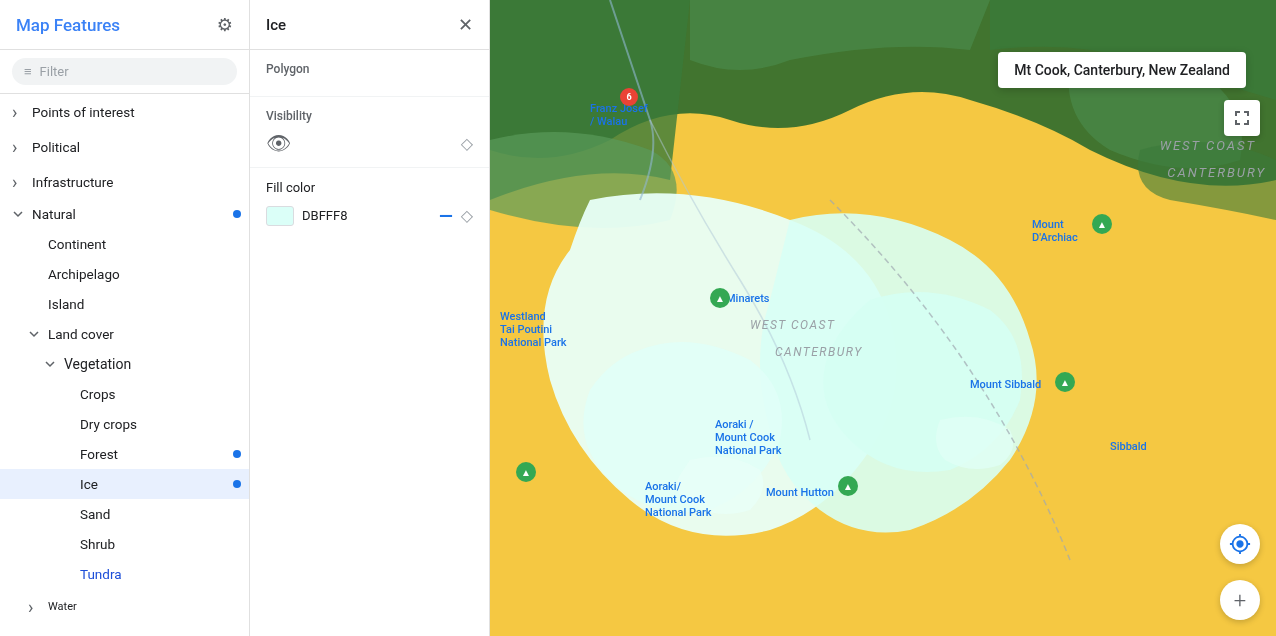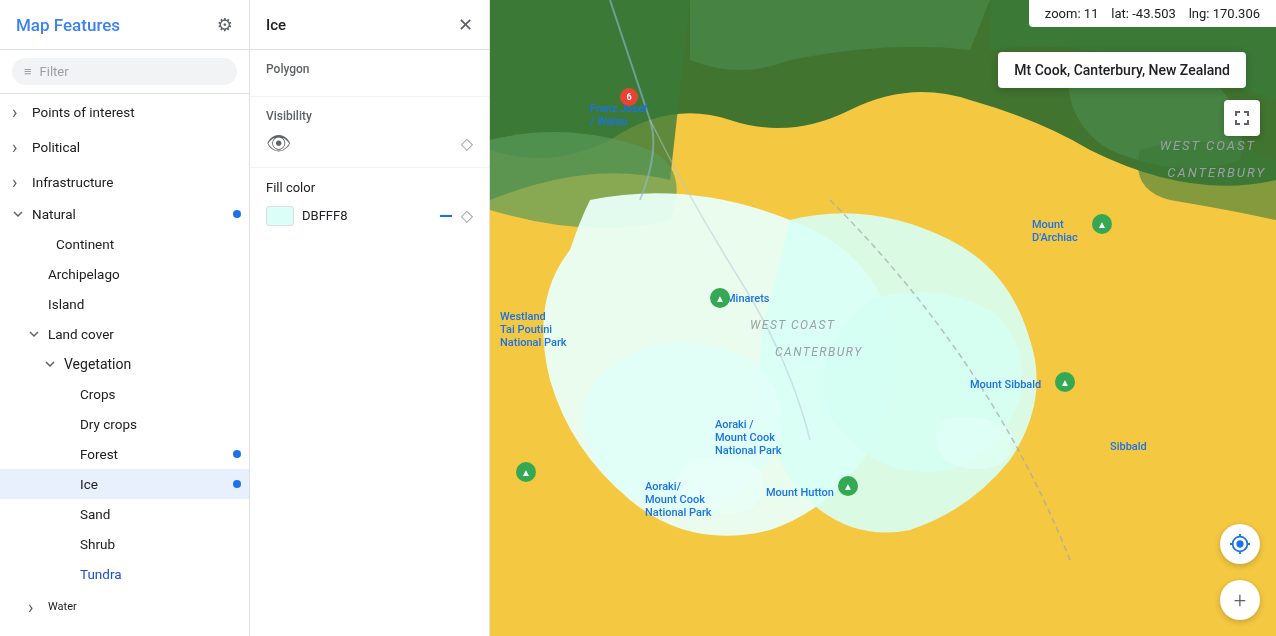--- a/index.html
+++ b/index.html
@@ -295,21 +295,21 @@
         <span style="width: 16px; font-size: 14px; color: rgb(95, 99, 104); margin-right: 4px; flex-shrink: 0; display: flex; align-items: center;">
           <svg width="12" height="12" viewBox="0 0 12 12">
             <path d="M2 4l4 4 4-4" stroke="#5f6368" stroke-width="1.5" fill="none"></path>
           </svg>
         </span>
         <span style="flex: 1 1 0%; font-size: 13.5px;">Natural</span>
         <span style="width: 8px; height: 8px; background: rgb(26, 115, 232); border-radius: 50%; margin-left: 4px; flex-shrink: 0;"></span>
       </div>
       <div style="padding: 7px 8px 7px 28px; display: flex; align-items: center; cursor: pointer; position: relative; color: rgb(32, 33, 36);">
         <span style="width: 16px; font-size: 14px; color: rgb(95, 99, 104); margin-right: 4px; flex-shrink: 0; display: flex; align-items: center;"></span>
-        <span style="flex: 1 1 0%; font-size: 13.5px; margin-left: 8px;">Continent</span>
+        <span style="flex: 1 1 0%; font-size: 13.5px;">Continent</span>
       </div>
       <div style="padding: 7px 8px 7px 28px; display: flex; align-items: center; cursor: pointer; position: relative; color: rgb(32, 33, 36);">
         <span style="width: 16px; font-size: 14px; color: rgb(95, 99, 104); margin-right: 4px; flex-shrink: 0; display: flex; align-items: center;"></span>
         <span style="flex: 1 1 0%; font-size: 13.5px;">Archipelago</span>
       </div>
       <div style="padding: 7px 8px 7px 28px; display: flex; align-items: center; cursor: pointer; position: relative; color: rgb(32, 33, 36);">
         <span style="width: 16px; font-size: 14px; color: rgb(95, 99, 104); margin-right: 4px; flex-shrink: 0; display: flex; align-items: center;"></span>
         <span style="flex: 1 1 0%; font-size: 13.5px;">Island</span>
       </div>
       <div style="padding: 7px 8px 7px 28px; display: flex; align-items: center; cursor: pointer; position: relative; color: rgb(32, 33, 36);">
@@ -418,30 +418,20 @@
 
     <path d="M200,460 Q240,450 270,470 Q280,490 260,510 Q230,520 200,505 Q180,490 190,475 Z" fill="#e8fff8" opacity="0.8"></path>
     <path d="M450,420 Q490,410 520,430 Q530,450 510,465 Q480,475 455,460 Q440,445 450,420 Z" fill="#e0fff5" opacity="0.8"></path>
 
     <path d="M120,0 Q140,60 160,120 Q170,150 150,200" stroke="#90b8d0" stroke-width="2" fill="none" opacity="0.6"></path>
     <path d="M160,120 Q200,200 250,280 Q300,360 320,440" stroke="#b0c8d8" stroke-width="1.5" fill="none" opacity="0.5"></path>
 
     <path d="M340,200 Q420,280 480,370 Q540,460 580,560" stroke="#a0a8b0" stroke-width="1.5" fill="none" stroke-dasharray="6,4" opacity="0.7"></path>
   </svg>
 
-  <div class="map-topbar">
-    <span>zoom:</span>
-    <span>11</span>
-    &nbsp;&nbsp;
-    <span>lat:</span>
-    <span>-43.503</span>
-    &nbsp;&nbsp;
-    <span>lng:</span>
-    <span>170.306</span>
-  </div>
 
   <div class="map-tooltip">Mt Cook, Canterbury, New Zealand</div>
 
   <div class="map-expand-btn">
     <svg width="20" height="20" viewBox="0 0 20 20">
       <path d="M3 3h5v2H5v3H3V3zm9 0h5v5h-2V5h-3V3zM3 12h2v3h3v2H3v-5zm12 3h-3v2h5v-5h-2v3z" fill="#5f6368"></path>
     </svg>
   </div>
 
   <div class="map-pin-red" style="left:130px;top:88px;">6</div>

